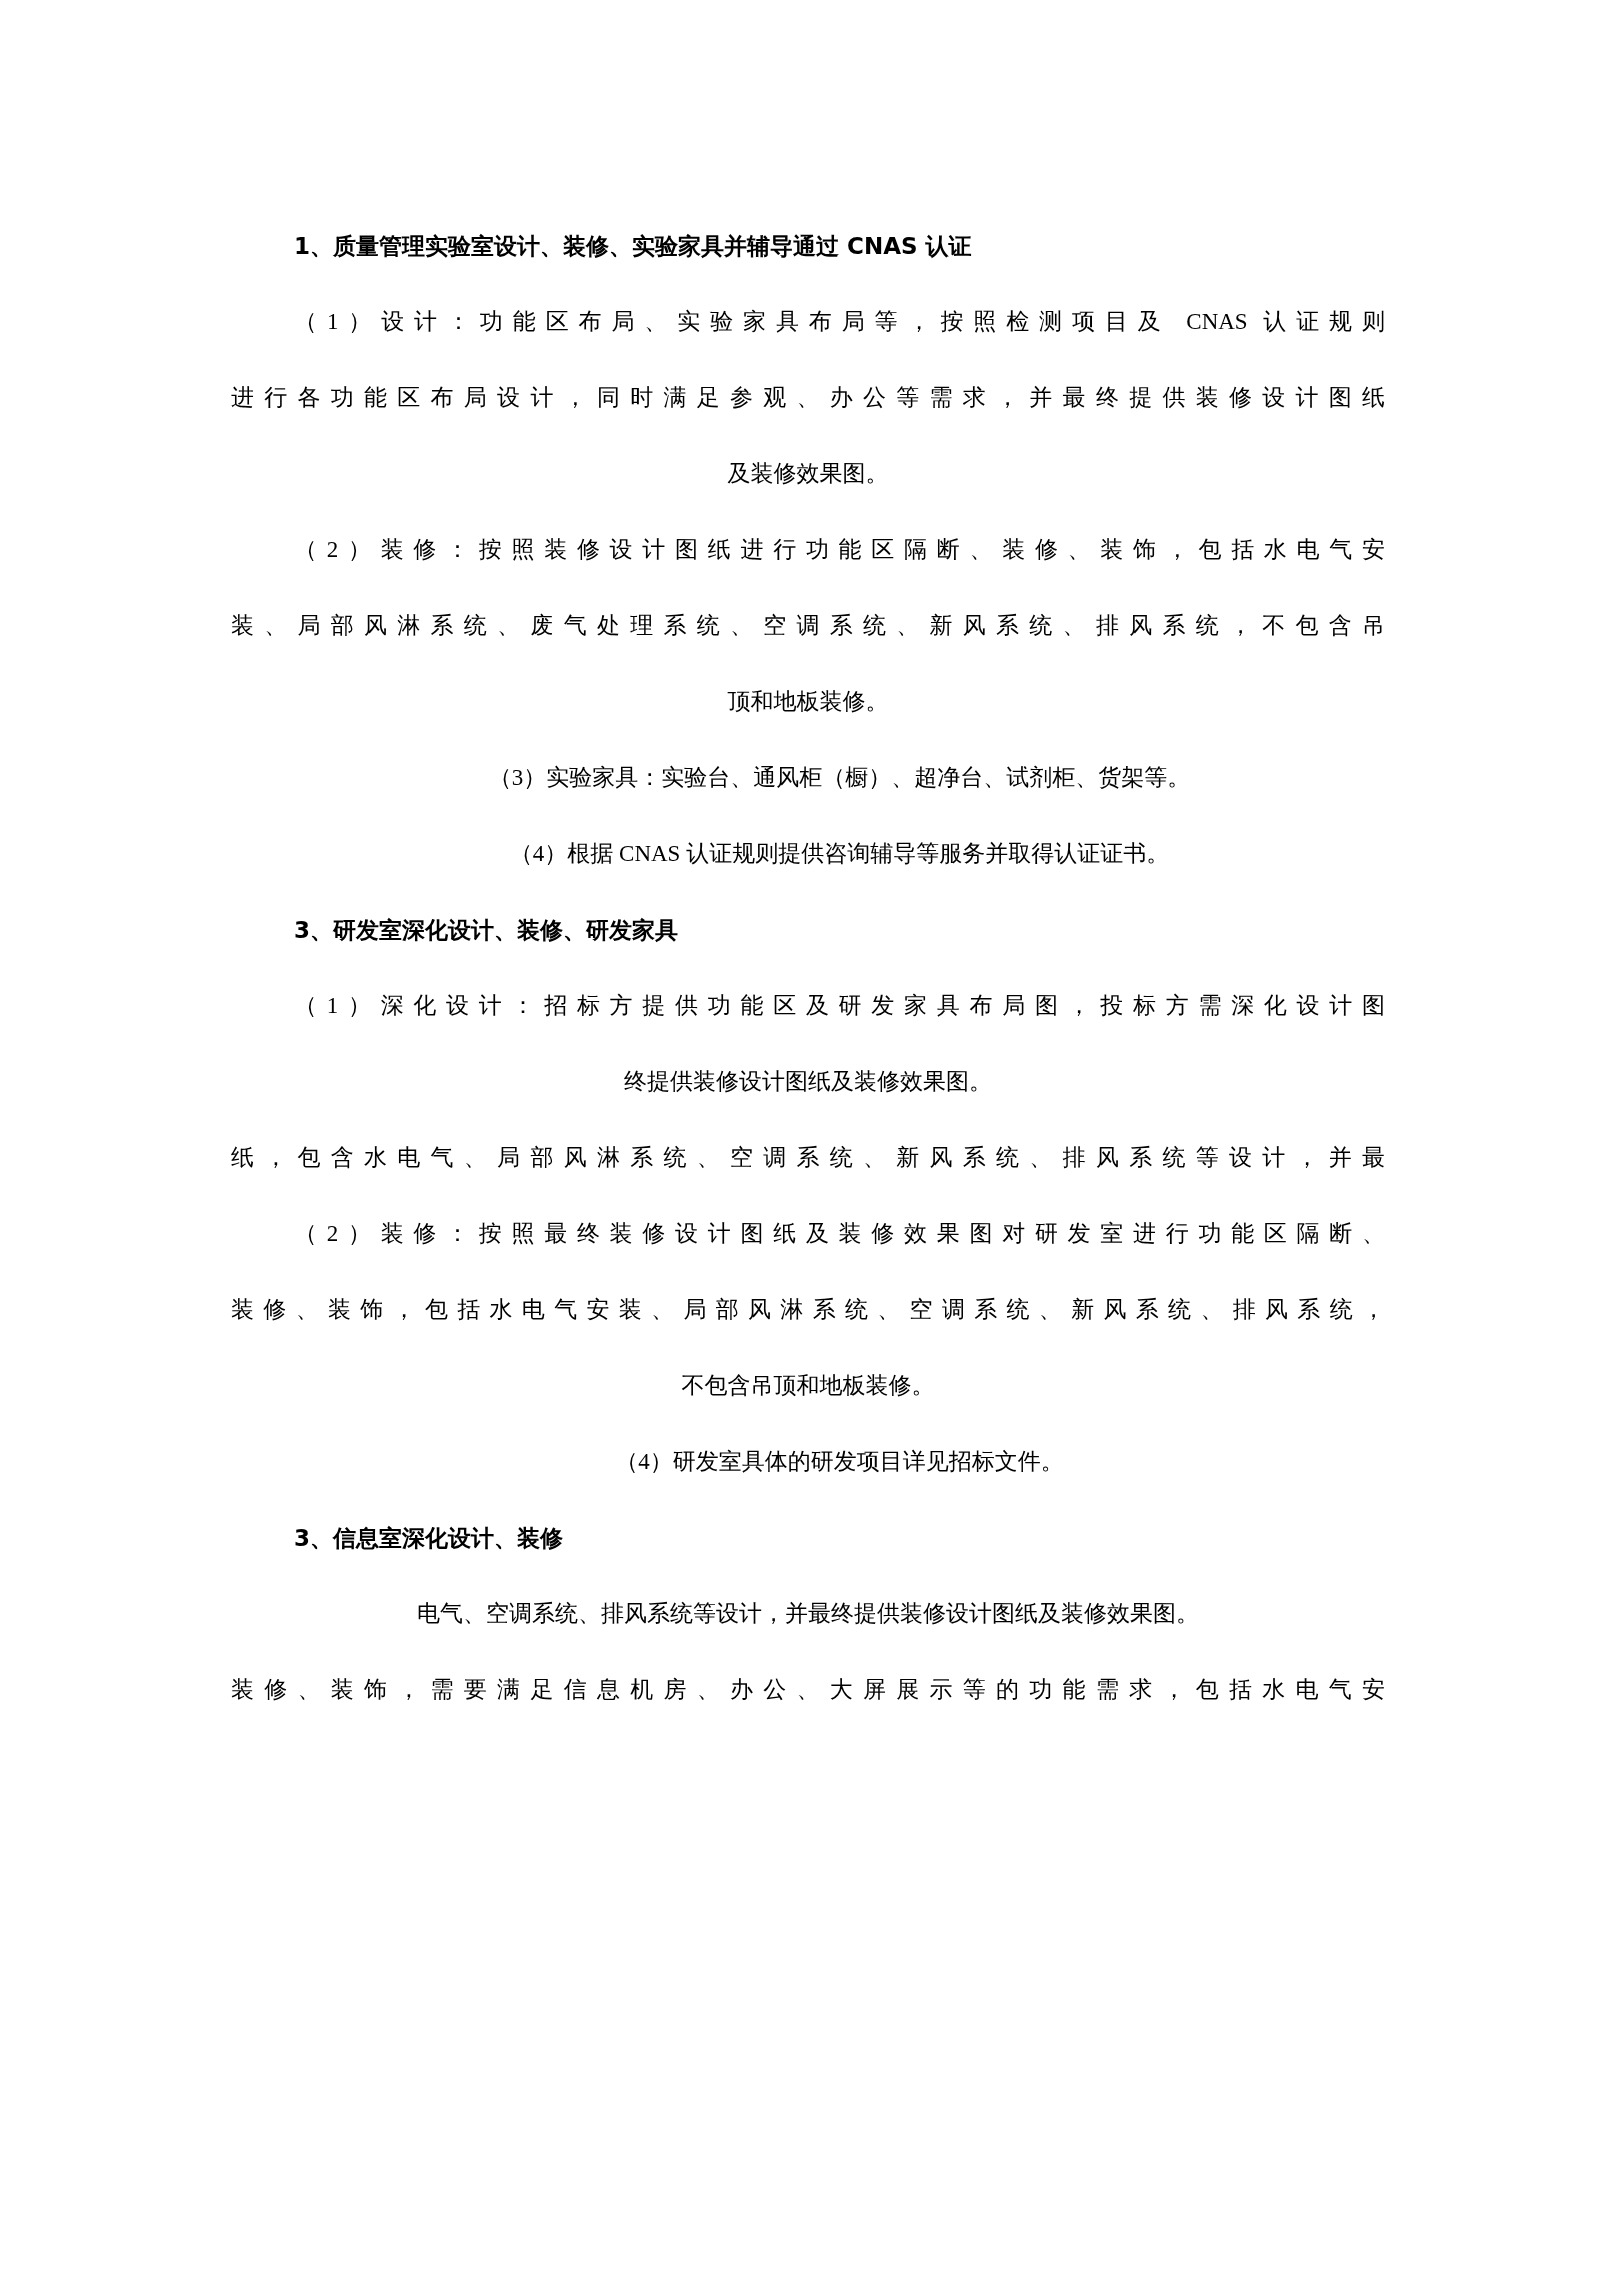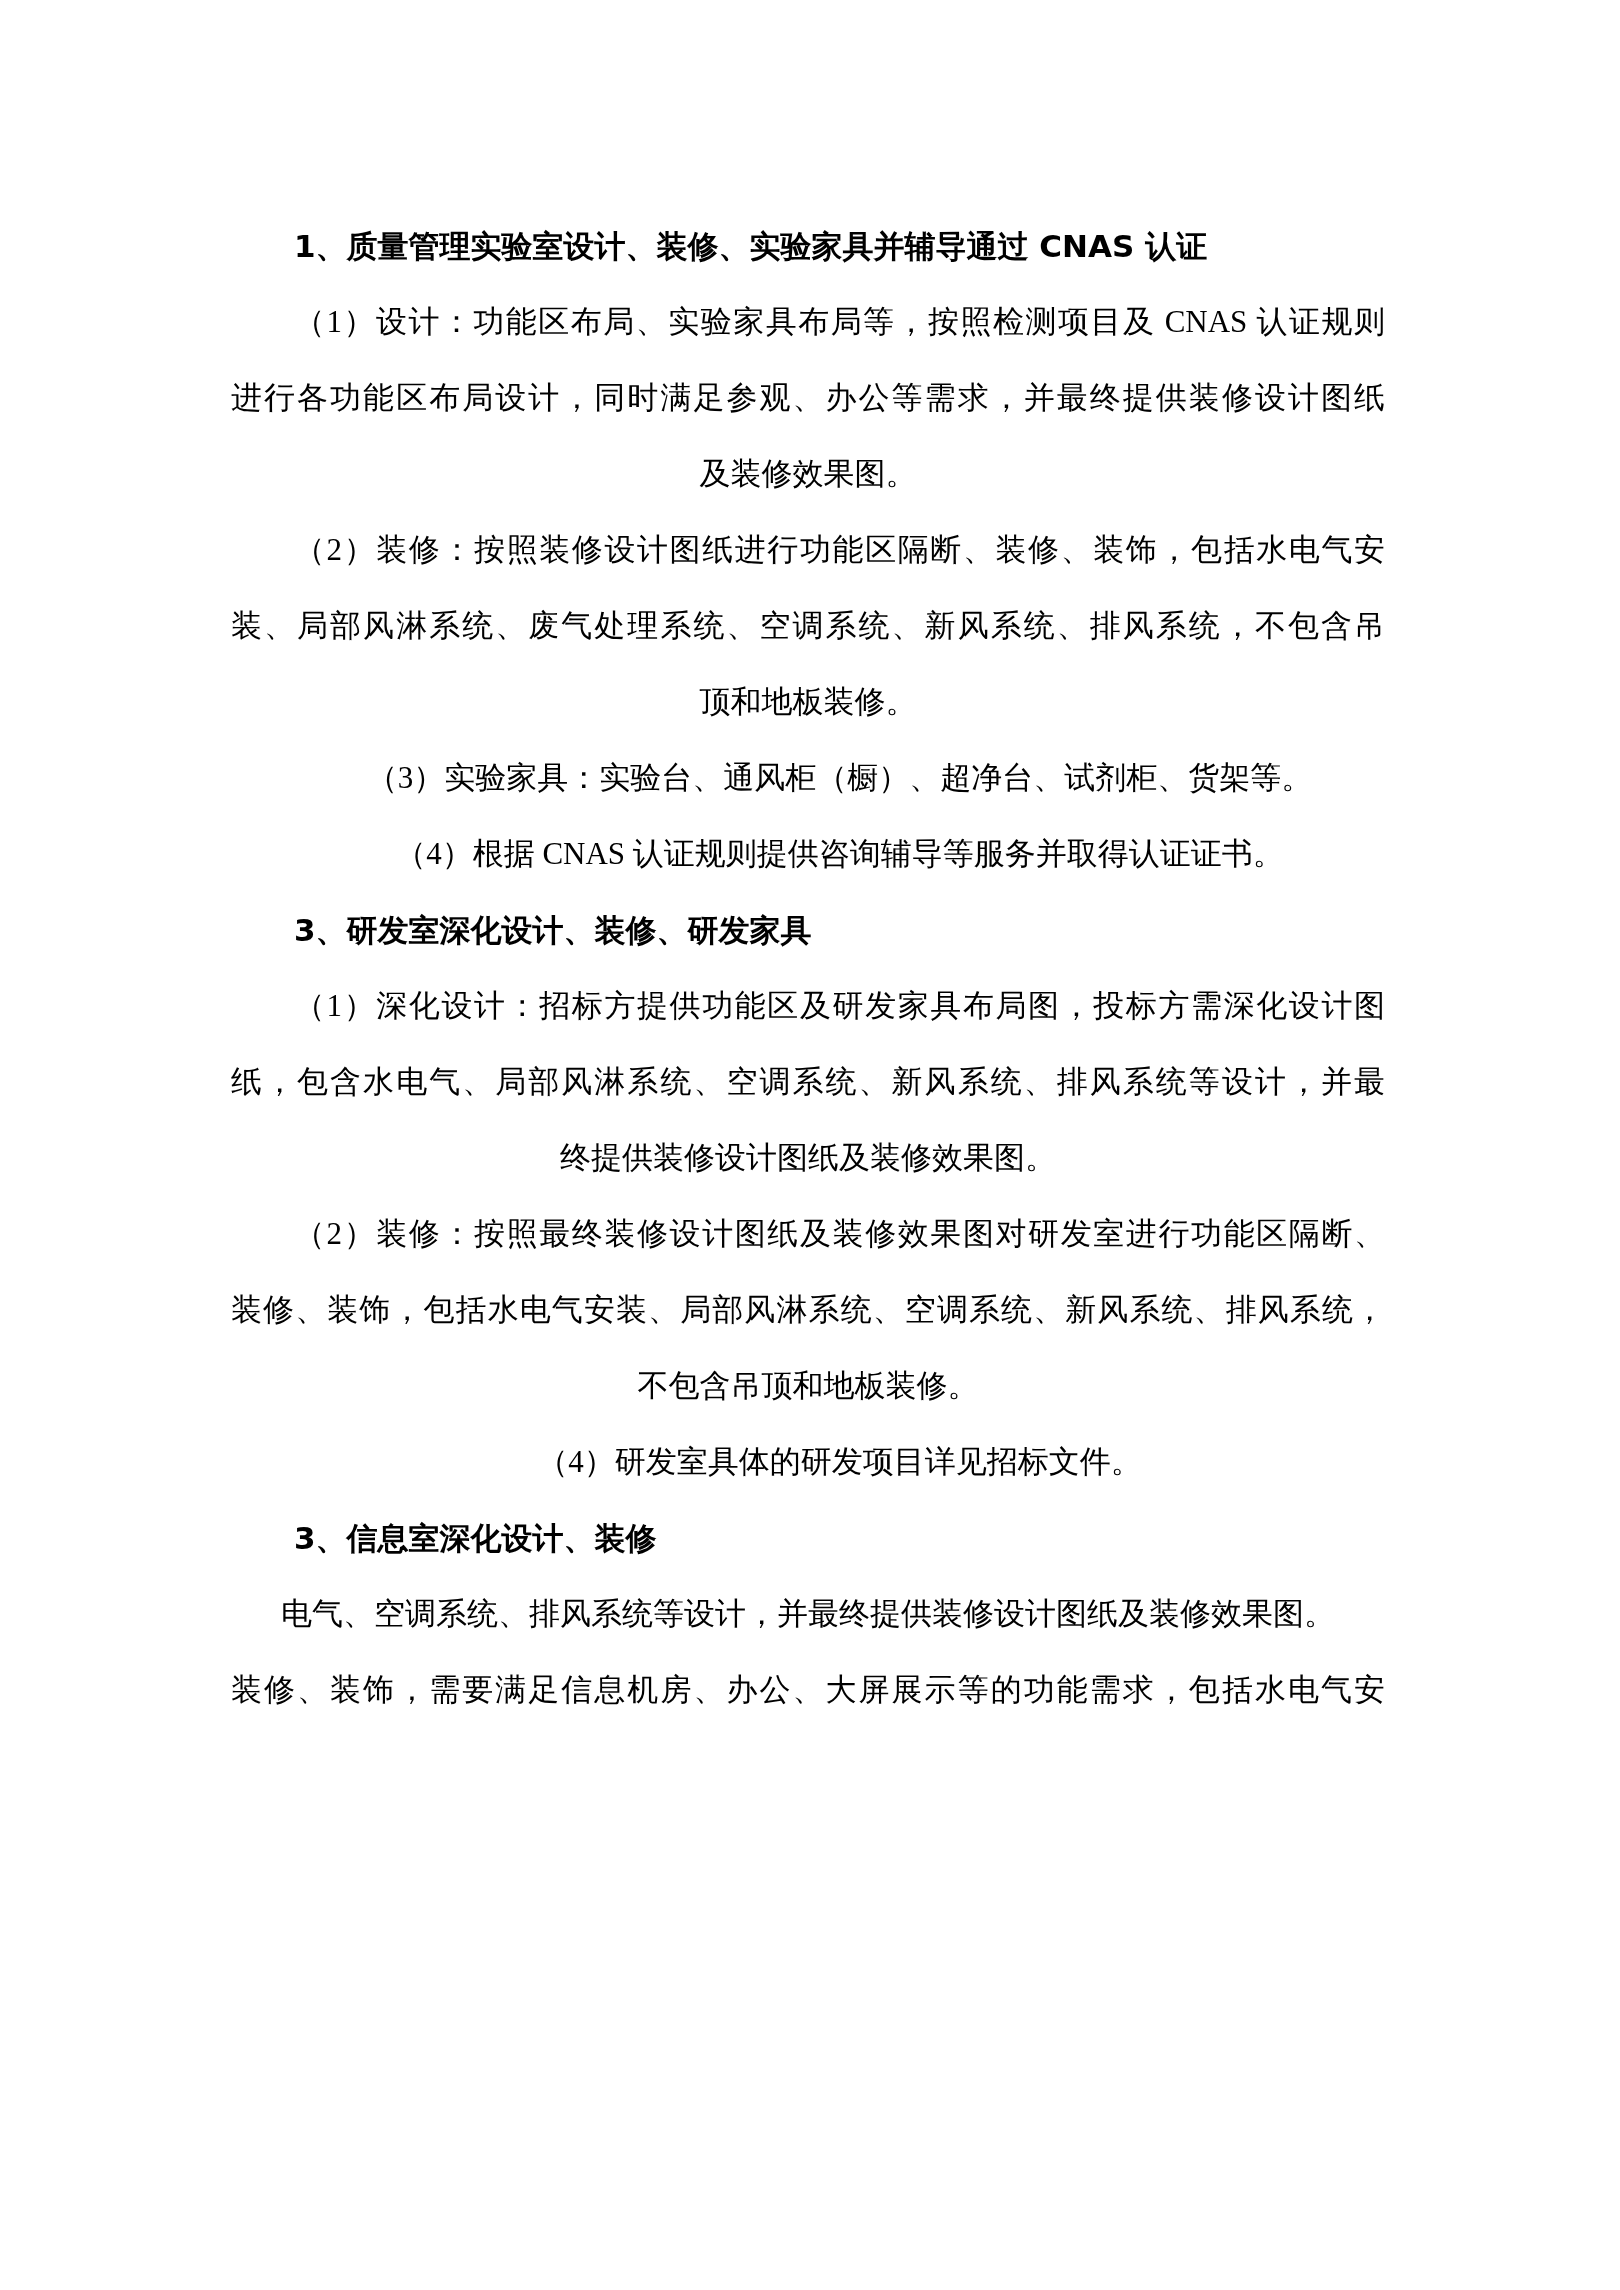--- a/index.html
+++ b/index.html
@@ -18,21 +18,21 @@
   .content {
     position: absolute;
     left: 231px;
     top: 208px;
     width: 1154px;
   }
   .line {
     width: 1154px;
     height: 76px;
     line-height: 76px;
-    font-size: 31px;
+    font-size: 23px;
     overflow: hidden;
     text-align: left;
     color: #000000;
   }
   .body-line {
     font-family: "Liberation Serif", "DejaVu Serif", serif;
     font-weight: 400;
     text-align: center;
   }
   .heading-line {
@@ -70,22 +70,22 @@
         <div class="line body-line indent">（3）实验家具：实验台、通风柜（橱）、超净台、试剂柜、货架等。</div>
       </div>
       <div class="block paragraph">
         <div class="line body-line indent">（4）根据 CNAS 认证规则提供咨询辅导等服务并取得认证证书。</div>
       </div>
       <div class="block heading">
         <div class="line heading-line indent">3、研发室深化设计、装修、研发家具</div>
       </div>
       <div class="block paragraph">
         <div class="line body-line indent fill">（1）深化设计：招标方提供功能区及研发家具布局图，投标方需深化设计图</div>
+        <div class="line body-line">终提供装修设计图纸及装修效果图。</div>
         <div class="line body-line fill">纸，包含水电气、局部风淋系统、空调系统、新风系统、排风系统等设计，并最</div>
-        <div class="line body-line">终提供装修设计图纸及装修效果图。</div>
       </div>
       <div class="block paragraph">
         <div class="line body-line indent fill">（2）装修：按照最终装修设计图纸及装修效果图对研发室进行功能区隔断、</div>
         <div class="line body-line fill">装修、装饰，包括水电气安装、局部风淋系统、空调系统、新风系统、排风系统，</div>
         <div class="line body-line">不包含吊顶和地板装修。</div>
       </div>
       <div class="block paragraph">
         <div class="line body-line indent">（4）研发室具体的研发项目详见招标文件。</div>
       </div>
       <div class="block heading">

